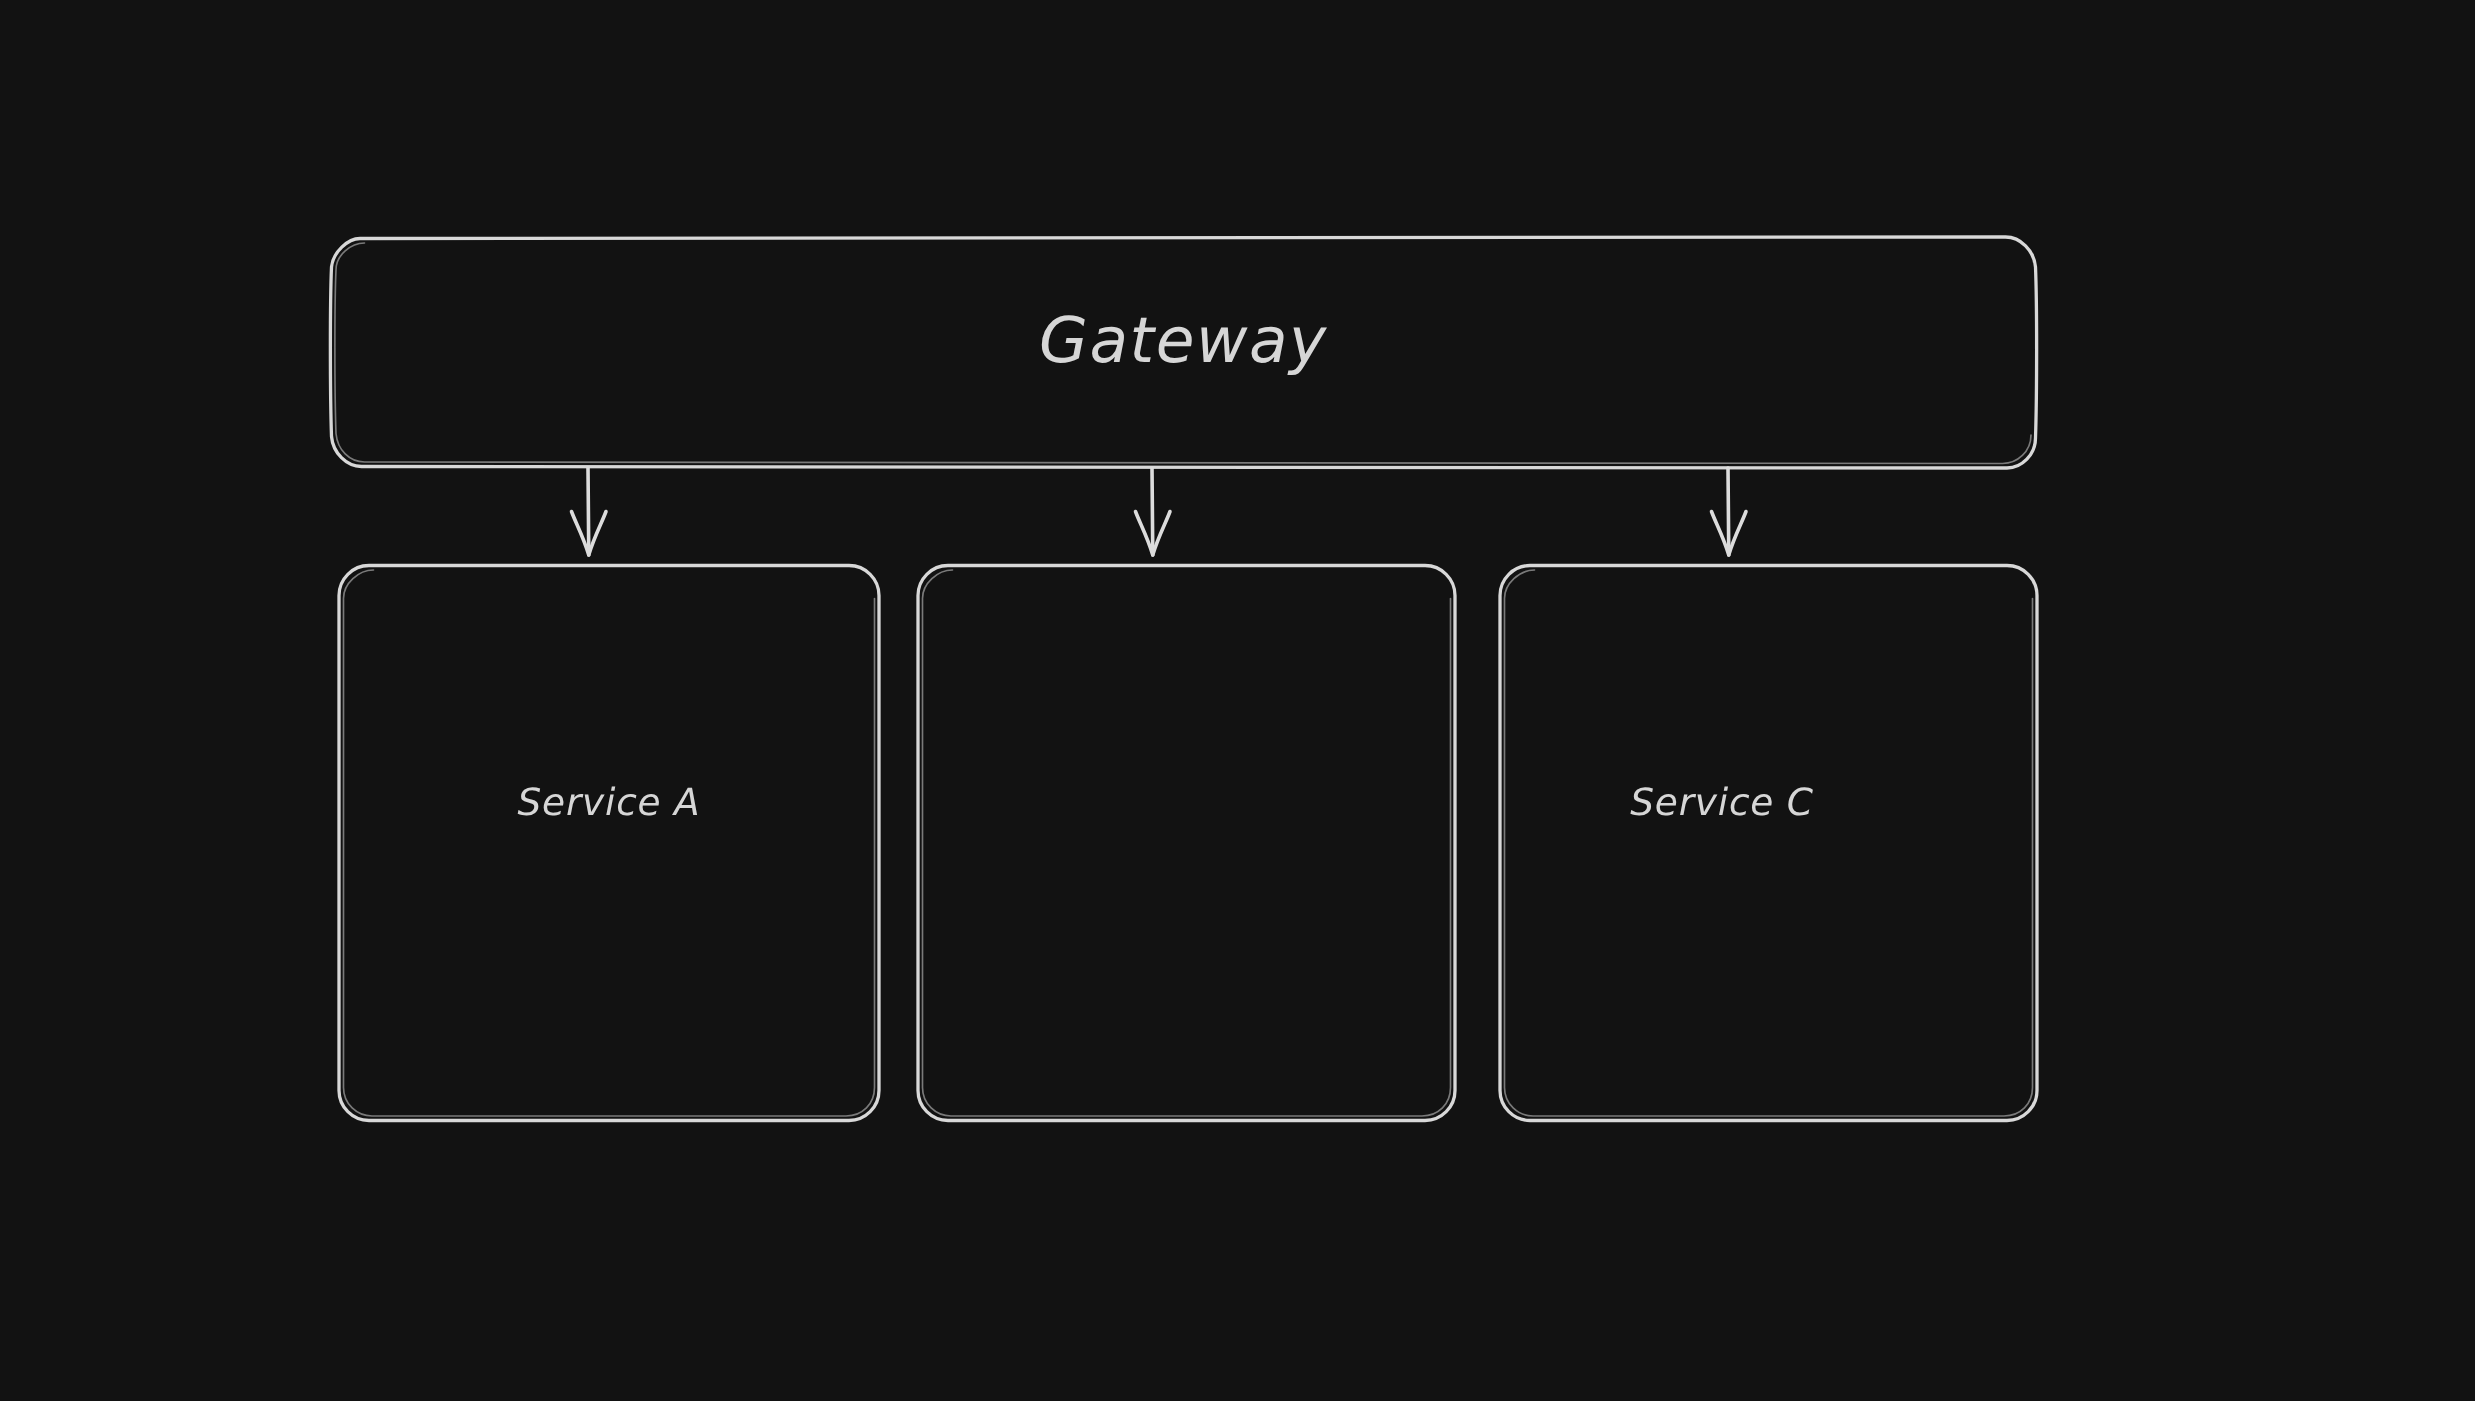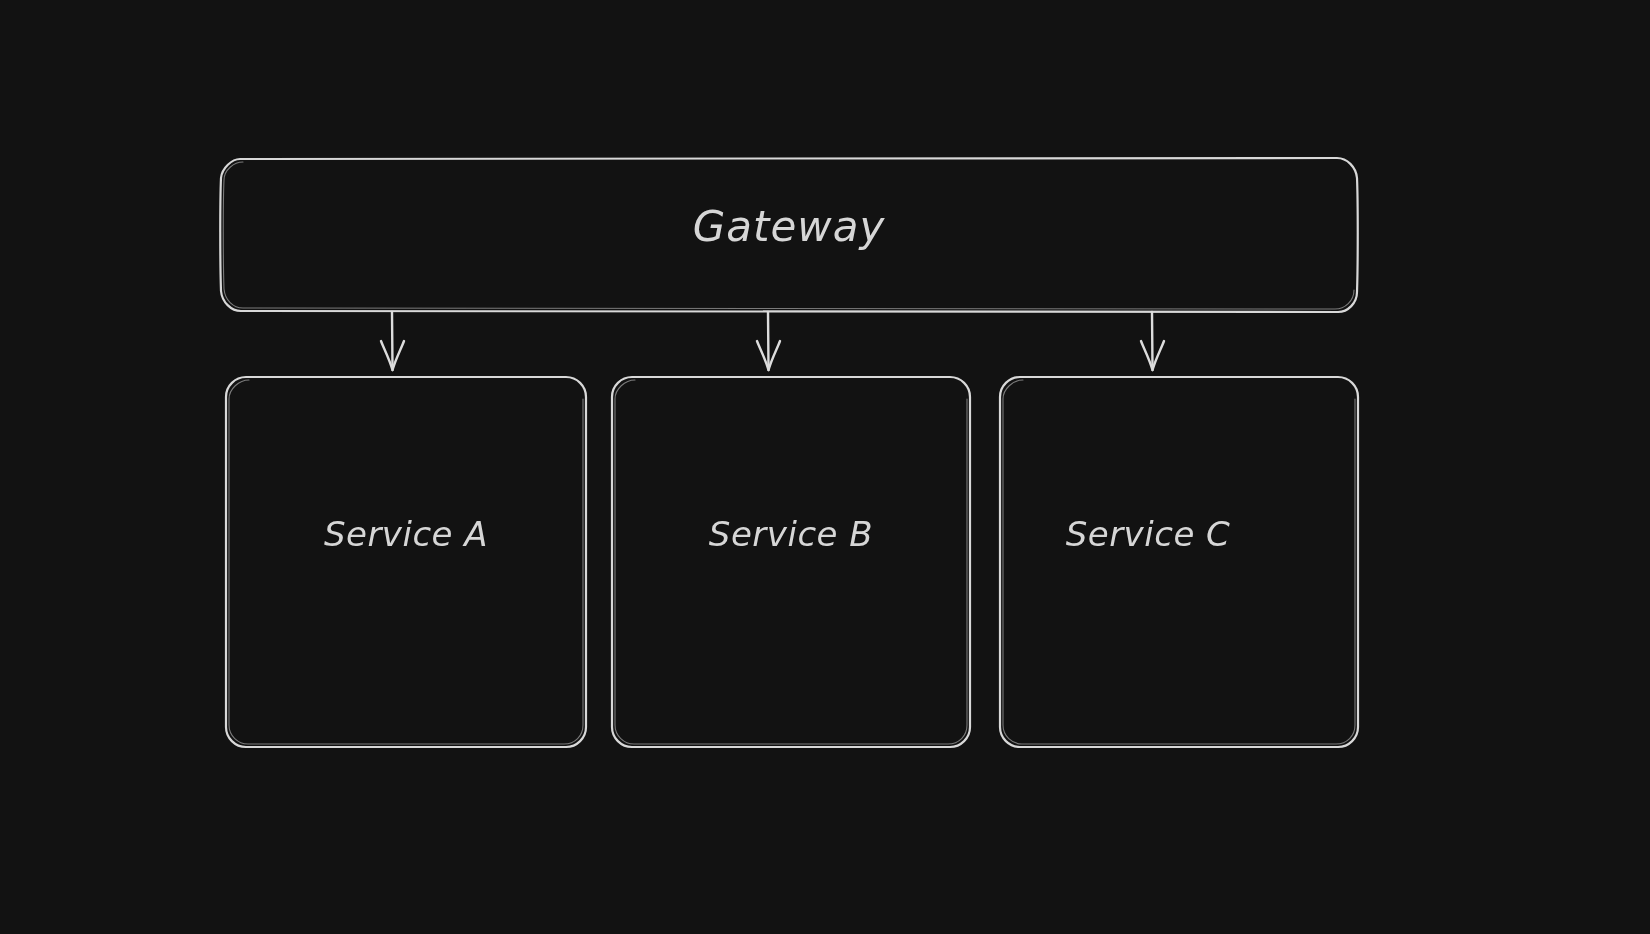--- a/index.html
+++ b/index.html
@@ -45,21 +45,21 @@
   .gateway-label {
     left: 220px;
     top: 196px;
     width: 1138px;
     height: 60px;
     font-size: 42px;
     letter-spacing: 1px;
   }
   .service-label {
     height: 44px;
-    font-size: 34px;
+    font-size: 25px;
     top: 512px;
   }
   #label-service-a { left: 226px; width: 360px; }
   #label-service-b { left: 612px; width: 358px; }
   #label-service-c { left: 1000px; width: 296px; }
 </style>
 </head>
 <body>
 
 <div id="canvas">
@@ -111,17 +111,16 @@
       <path d="M1152,312 L1152.5,368" fill="none" stroke="#dcdcdc" stroke-width="2.4" stroke-linecap="round"></path>
       <path d="M1141,341 C1144,349 1149,358 1152.5,370" fill="none" stroke="#dcdcdc" stroke-width="2.4" stroke-linecap="round"></path>
       <path d="M1164,341 C1161,349 1156,358 1152.5,370" fill="none" stroke="#dcdcdc" stroke-width="2.4" stroke-linecap="round"></path>
     </g>
   </svg>
 
   <div class="node-label gateway-label">Gateway</div>
 
   <div class="node-label service-label" id="label-service-a">Service A</div>
 
-  <div class="node-label service-label" id="label-service-b">Service B</div>
 
   <div class="node-label service-label" id="label-service-c">Service C</div>
 
 </div>
 
 </body></html>

